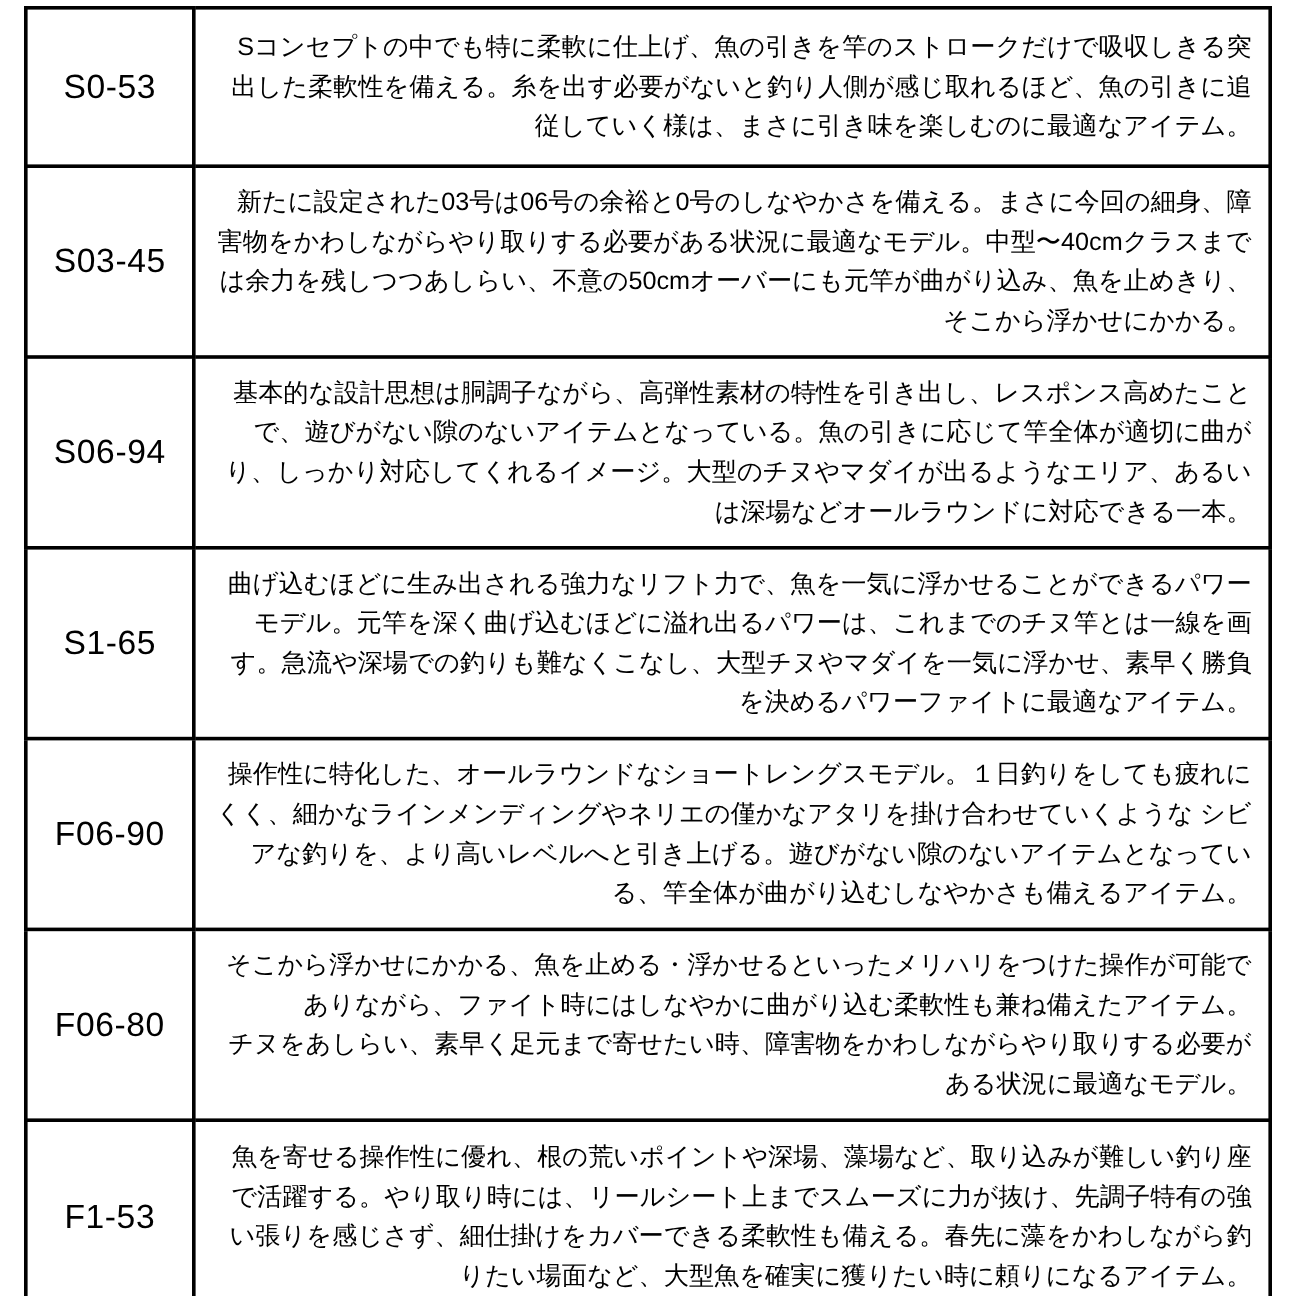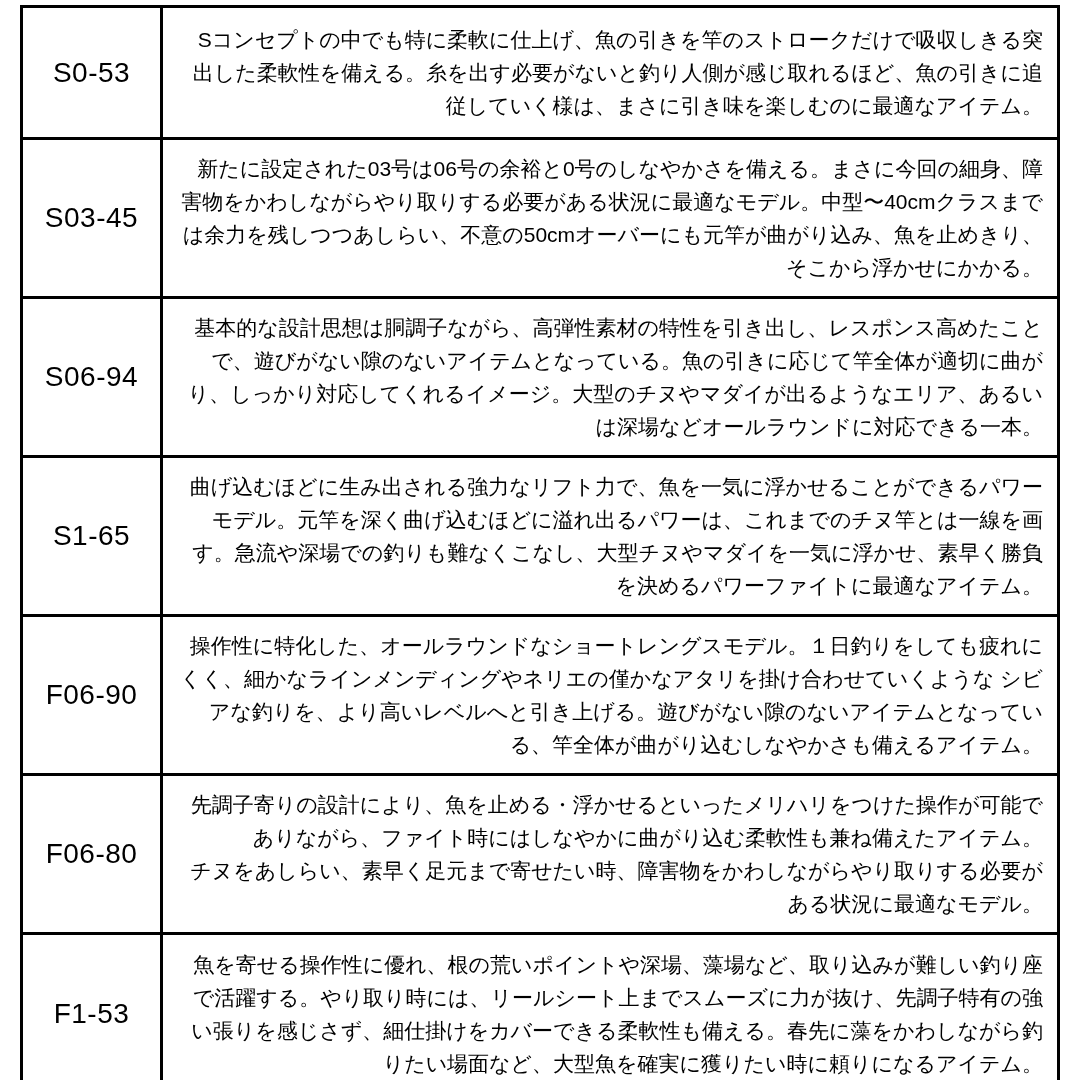--- a/index.html
+++ b/index.html
@@ -57,21 +57,21 @@
     <tr style="height:155px;">
       <td class="model-cell">S1-65</td>
       <td class="desc-cell">曲げ込むほどに生み出される強力なリフト力で、魚を一気に浮かせることができるパワーモデル。元竿を深く曲げ込むほどに溢れ出るパワーは、これまでのチヌ竿とは一線を画す。急流や深場での釣りも難なくこなし、大型チヌやマダイを一気に浮かせ、素早く勝負を決めるパワーファイトに最適なアイテム。</td>
     </tr>
     <tr style="height:157px;">
       <td class="model-cell">F06-90</td>
       <td class="desc-cell">操作性に特化した、オールラウンドなショートレングスモデル。１日釣りをしても疲れにくく、細かなラインメンディングやネリエの僅かなアタリを掛け合わせていくような シビアな釣りを、より高いレベルへと引き上げる。遊びがない隙のないアイテムとなっている、竿全体が曲がり込むしなやかさも備えるアイテム。</td>
     </tr>
     <tr style="height:155px;">
       <td class="model-cell">F06-80</td>
-      <td class="desc-cell">先調子寄りの設計により、魚を止める・浮かせるといったメリハリをつけた操作が可能でありながら、ファイト時にはしなやかに曲がり込む柔軟性も兼ね備えたアイテム。
+      <td class="desc-cell">そこから浮かせにかかる、魚を止める・浮かせるといったメリハリをつけた操作が可能でありながら、ファイト時にはしなやかに曲がり込む柔軟性も兼ね備えたアイテム。
 チヌをあしらい、素早く足元まで寄せたい時、障害物をかわしながらやり取りする必要がある状況に最適なモデル。</td>
     </tr>
     <tr style="height:161px;">
       <td class="model-cell">F1-53</td>
       <td class="desc-cell">魚を寄せる操作性に優れ、根の荒いポイントや深場、藻場など、取り込みが難しい釣り座で活躍する。やり取り時には、リールシート上までスムーズに力が抜け、先調子特有の強い張りを感じさず、細仕掛けをカバーできる柔軟性も備える。春先に藻をかわしながら釣りたい場面など、大型魚を確実に獲りたい時に頼りになるアイテム。</td>
     </tr>
   </tbody>
 </table>
 
 </body></html>

